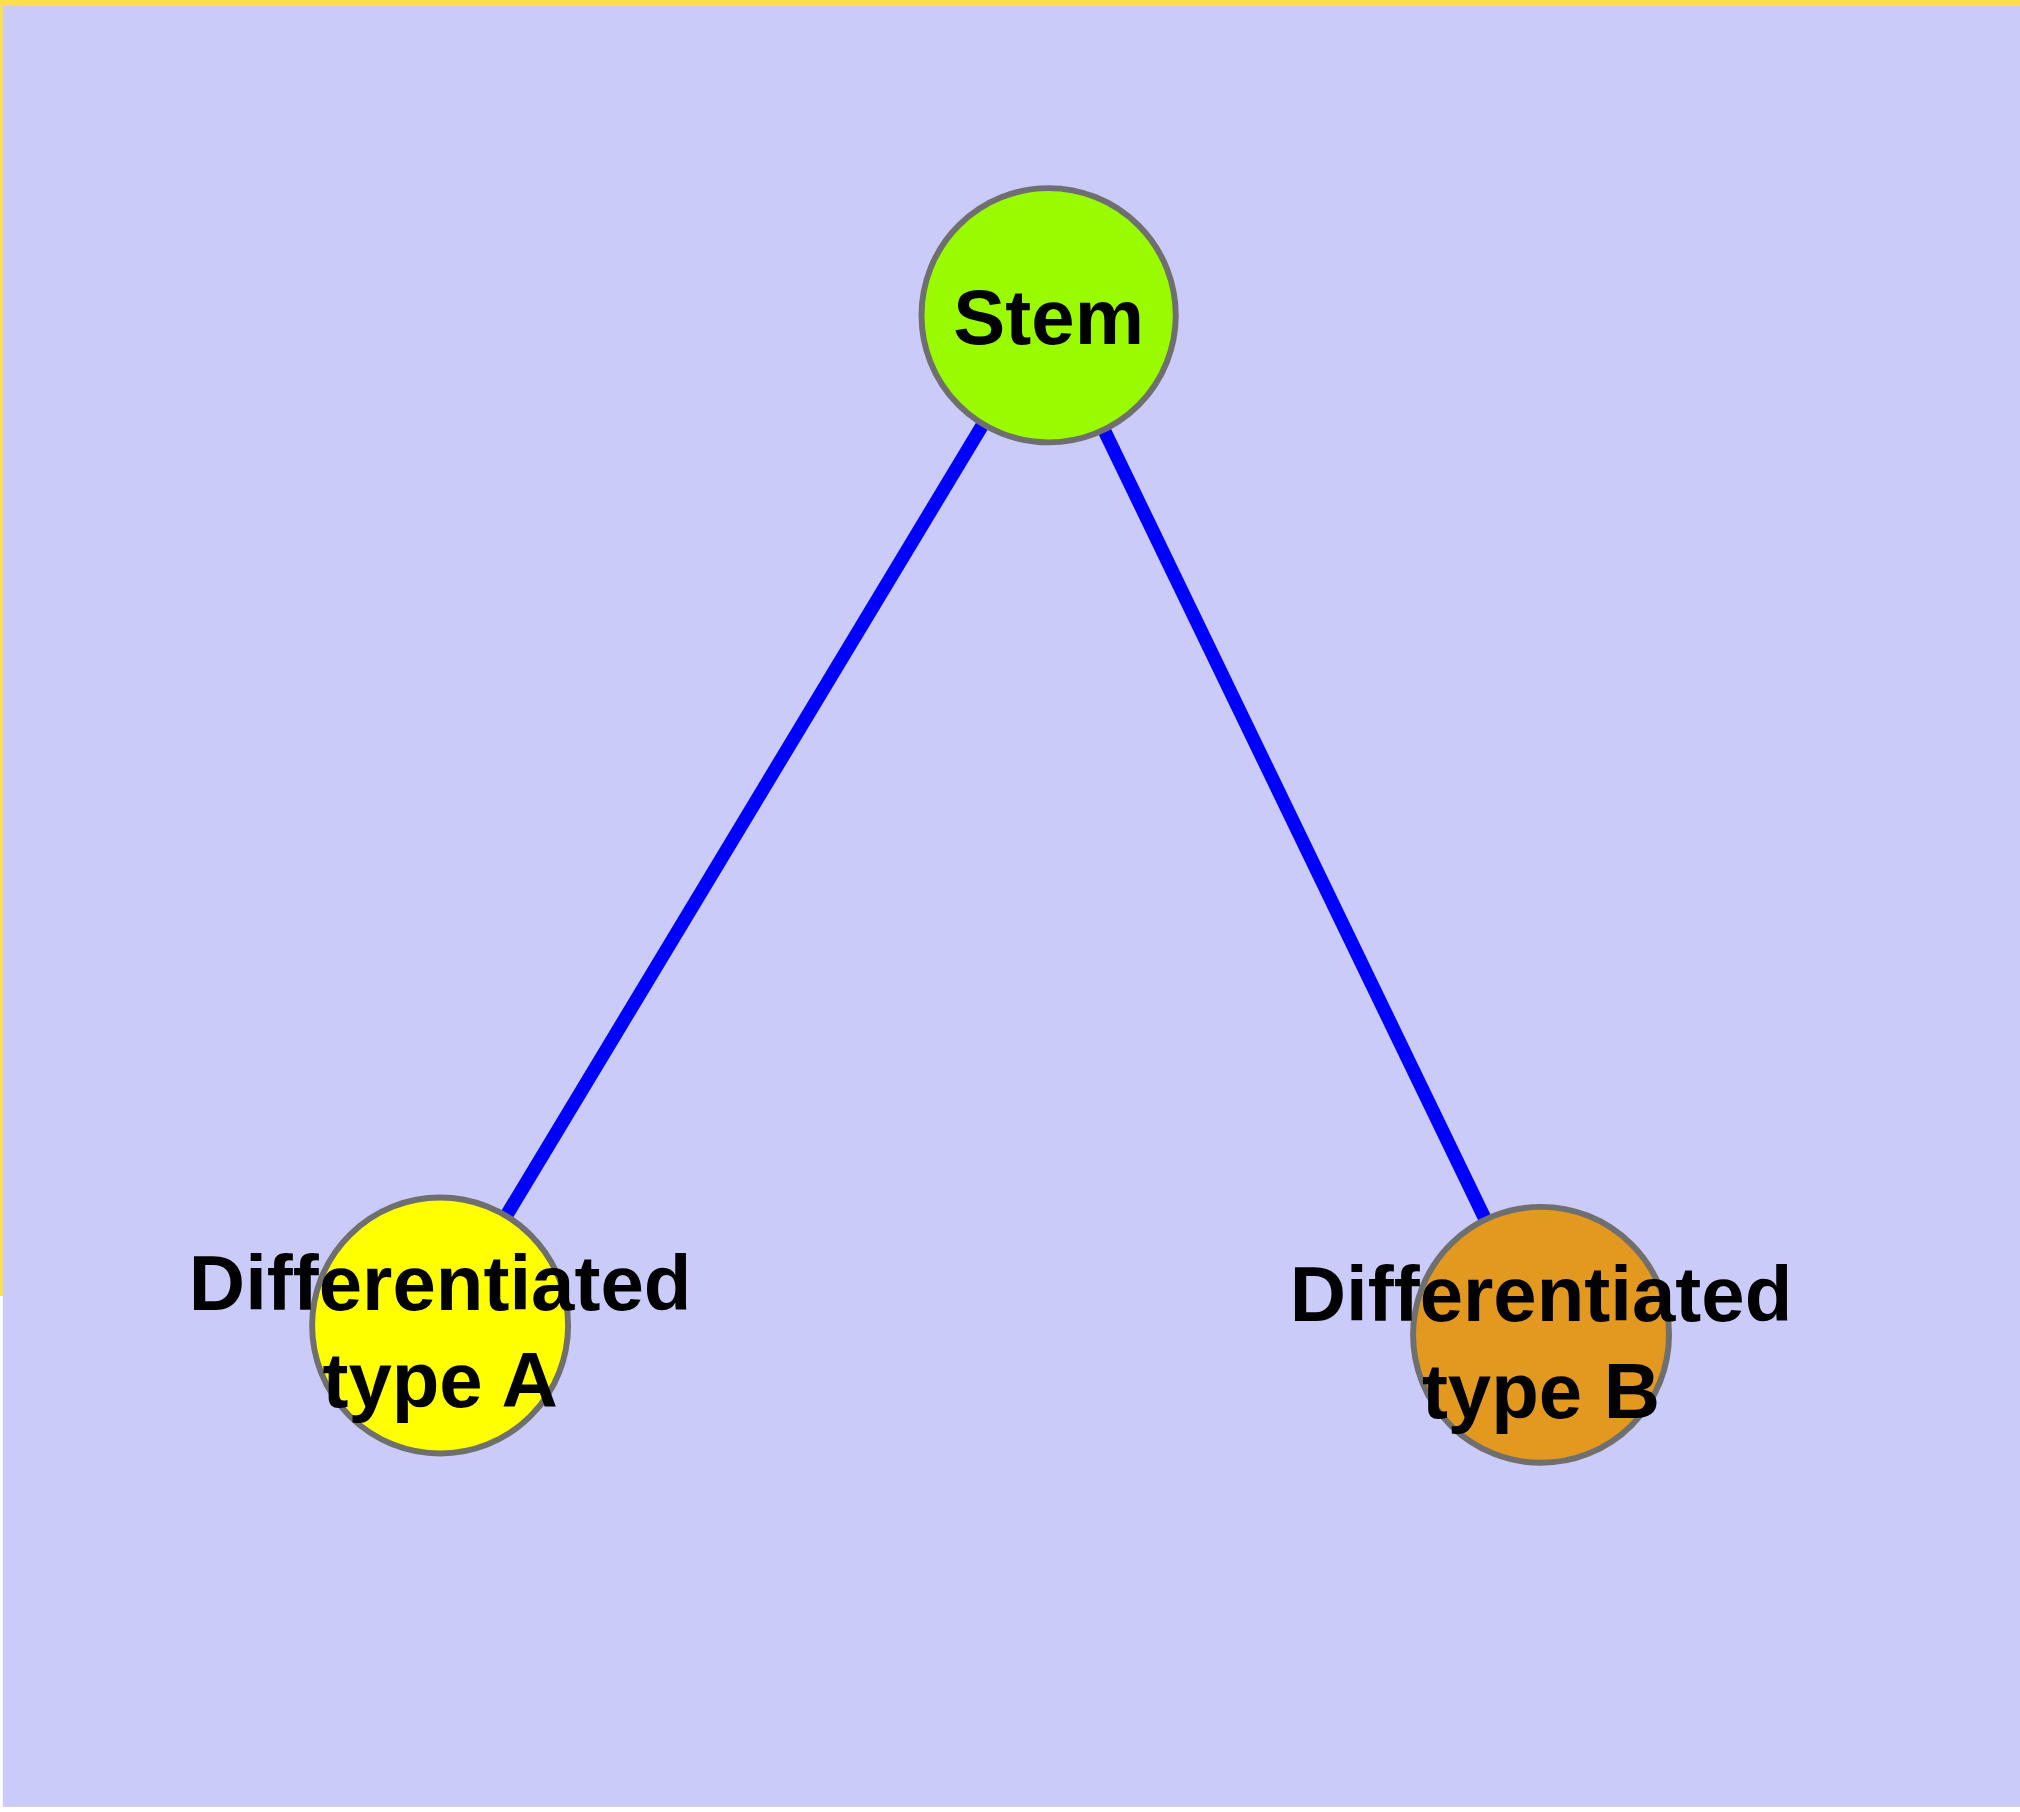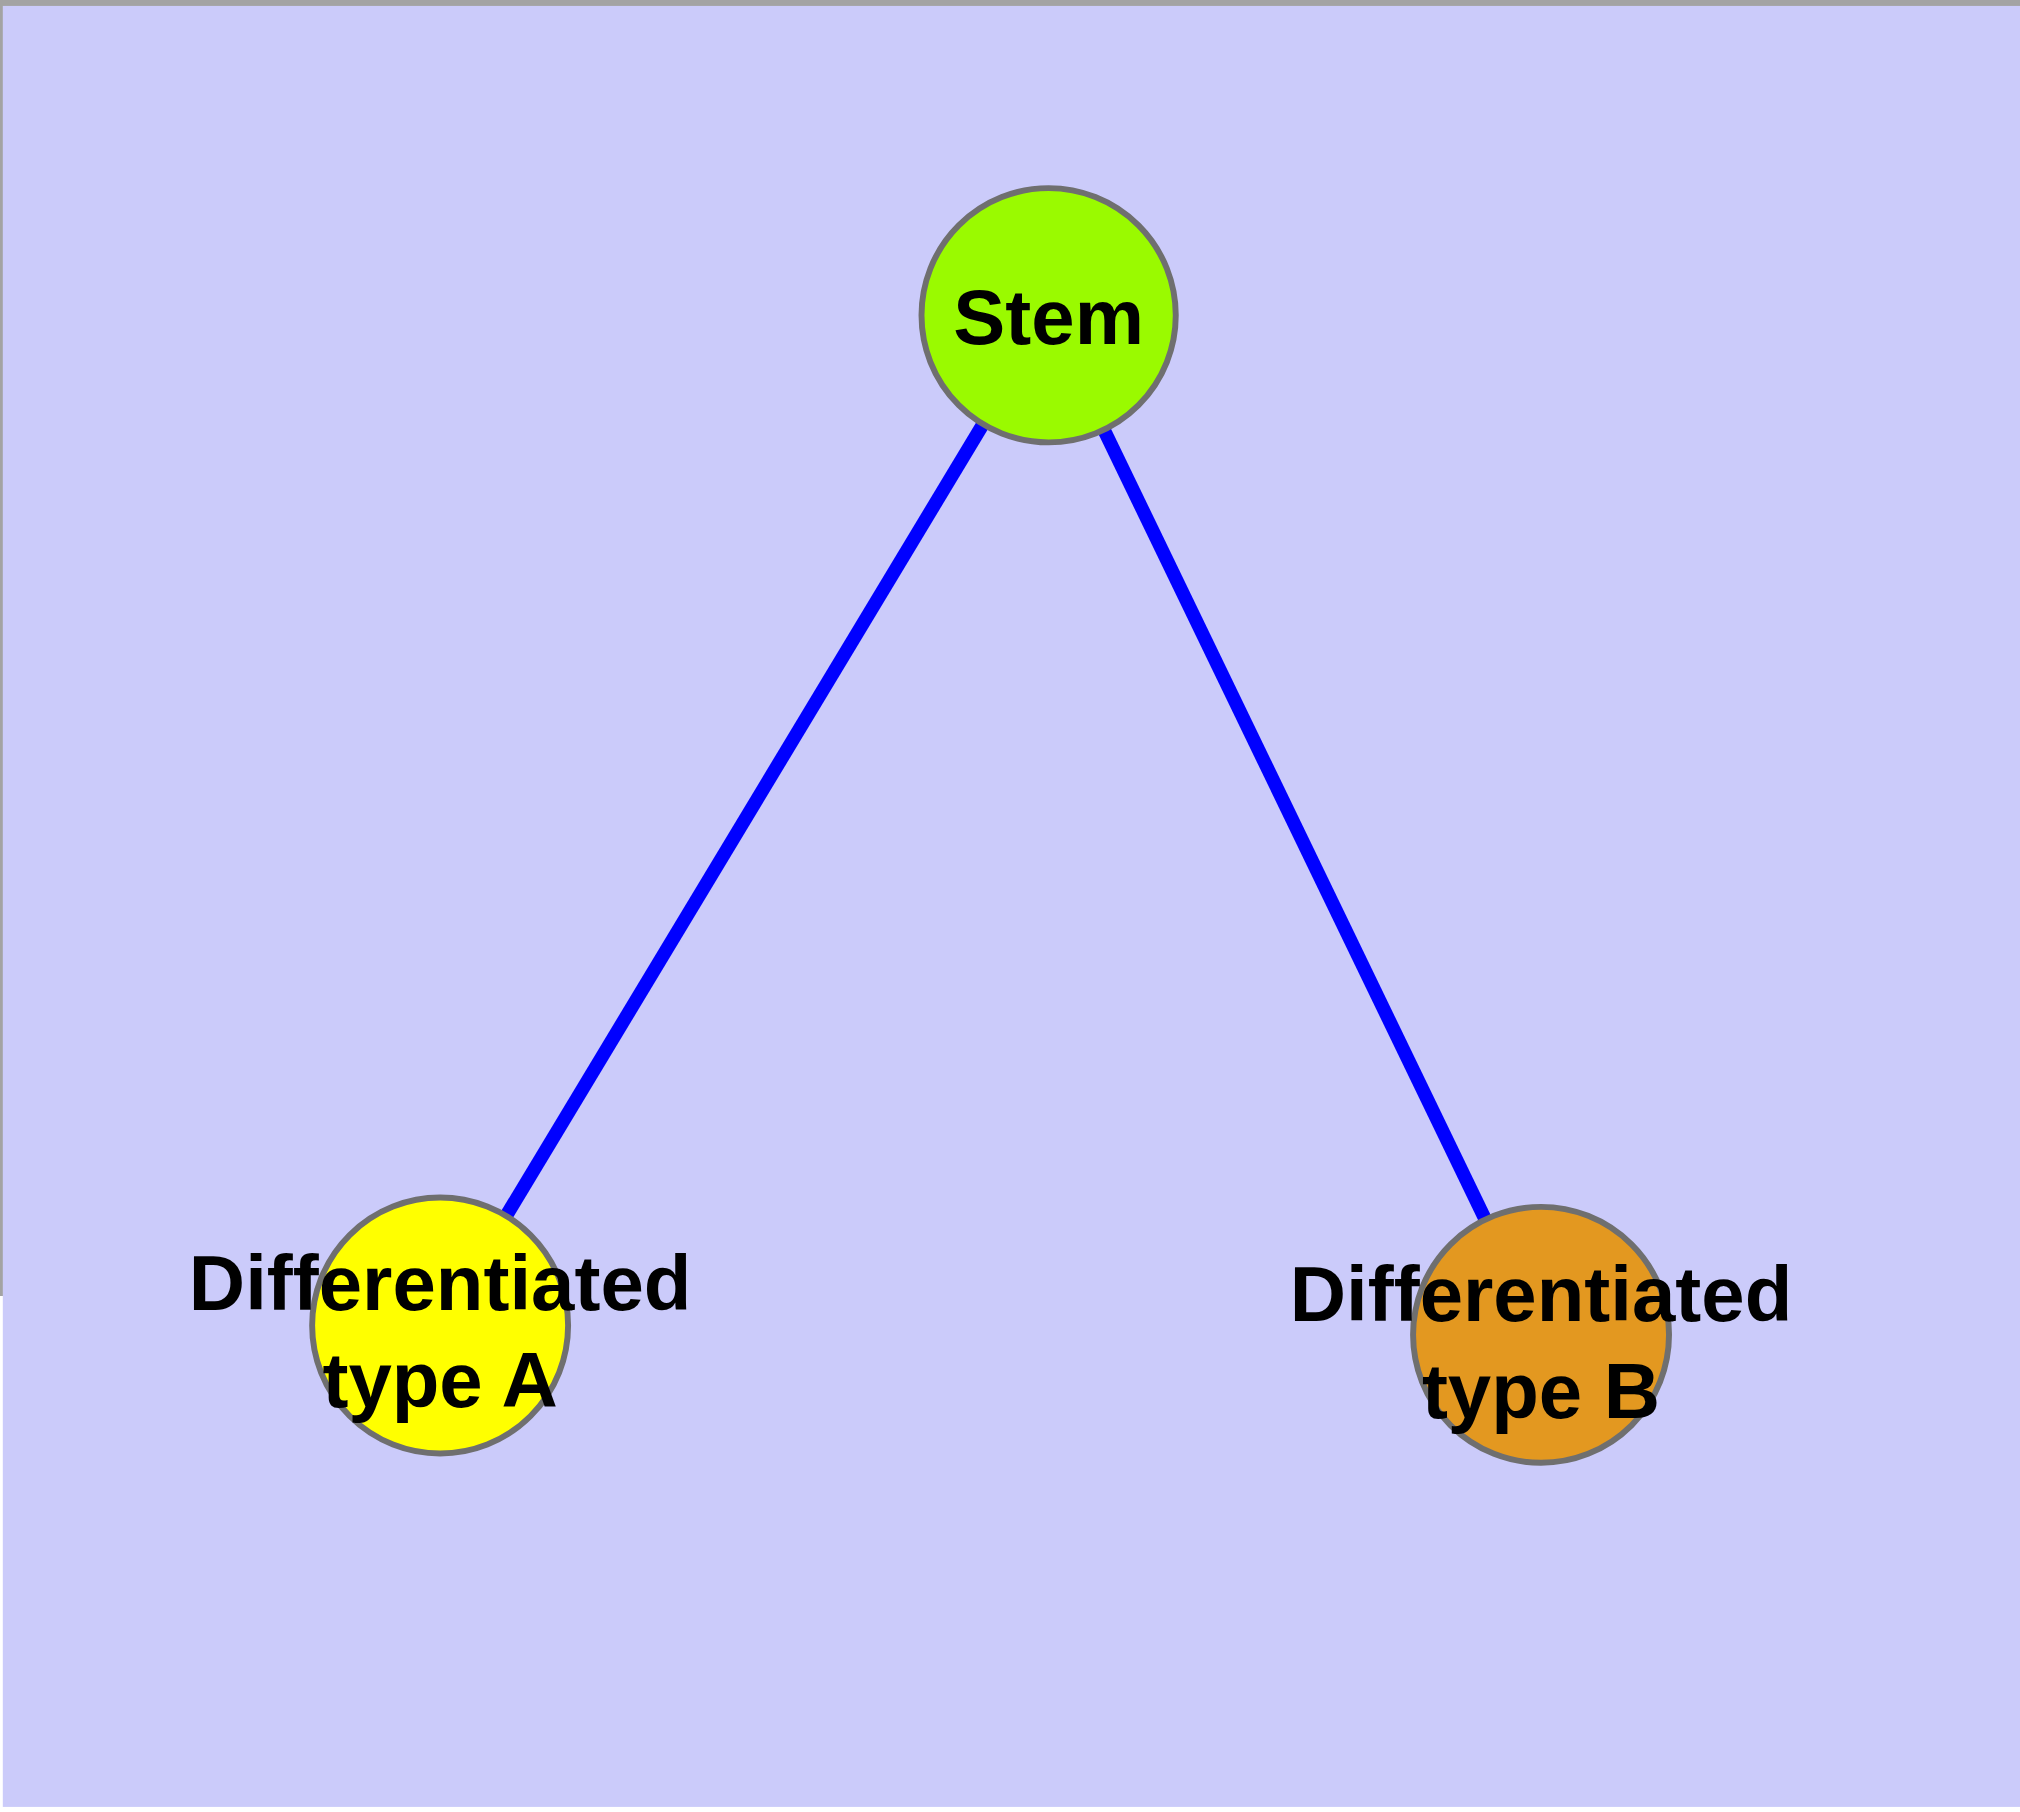--- a/index.html
+++ b/index.html
@@ -8,21 +8,21 @@
     background: #ffffff;
     width: 2021px;
     height: 1812px;
     overflow: hidden;
     font-family: "Liberation Sans", sans-serif;
   }
   .stage {
     position: relative;
     width: 2021px;
     height: 1296px;
-    background: #a3a3a3;
+    background: #fde047;
   }
   .stage svg {
     position: absolute;
     top: 0;
     left: 0;
     display: block;
   }
   .node-label {
     font-family: "Liberation Sans", "DejaVu Sans", sans-serif;
     font-weight: bold;

